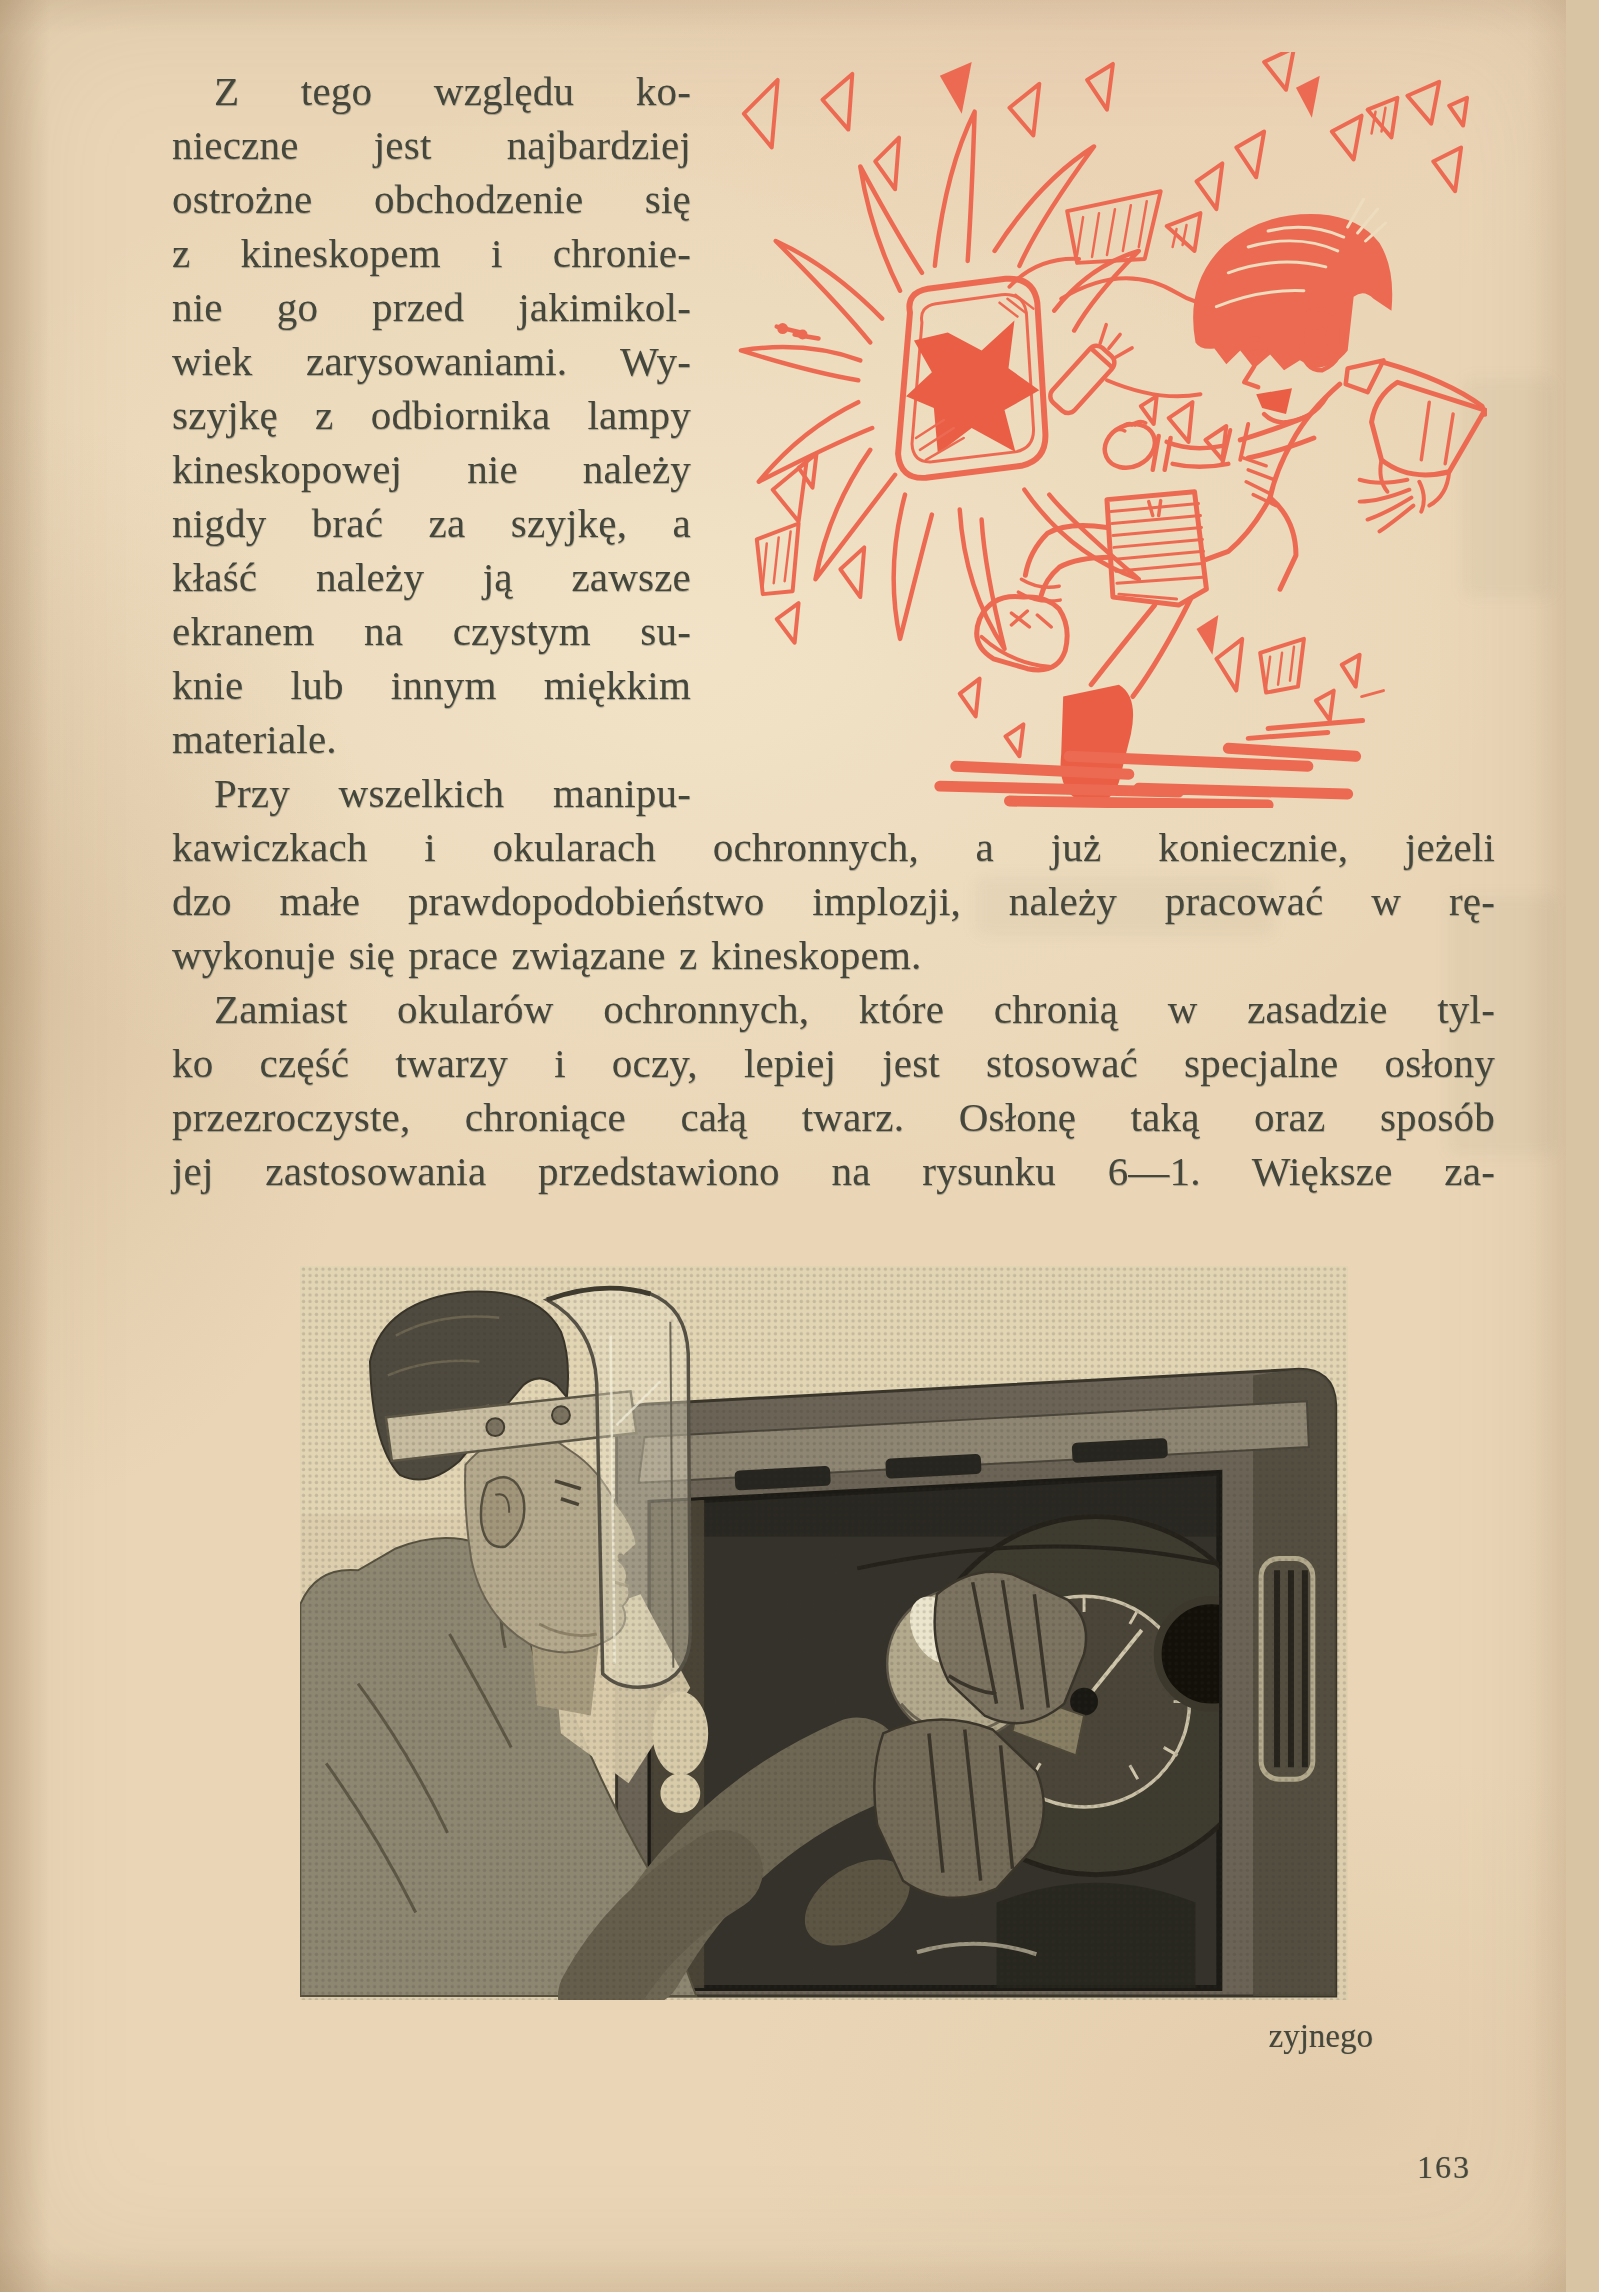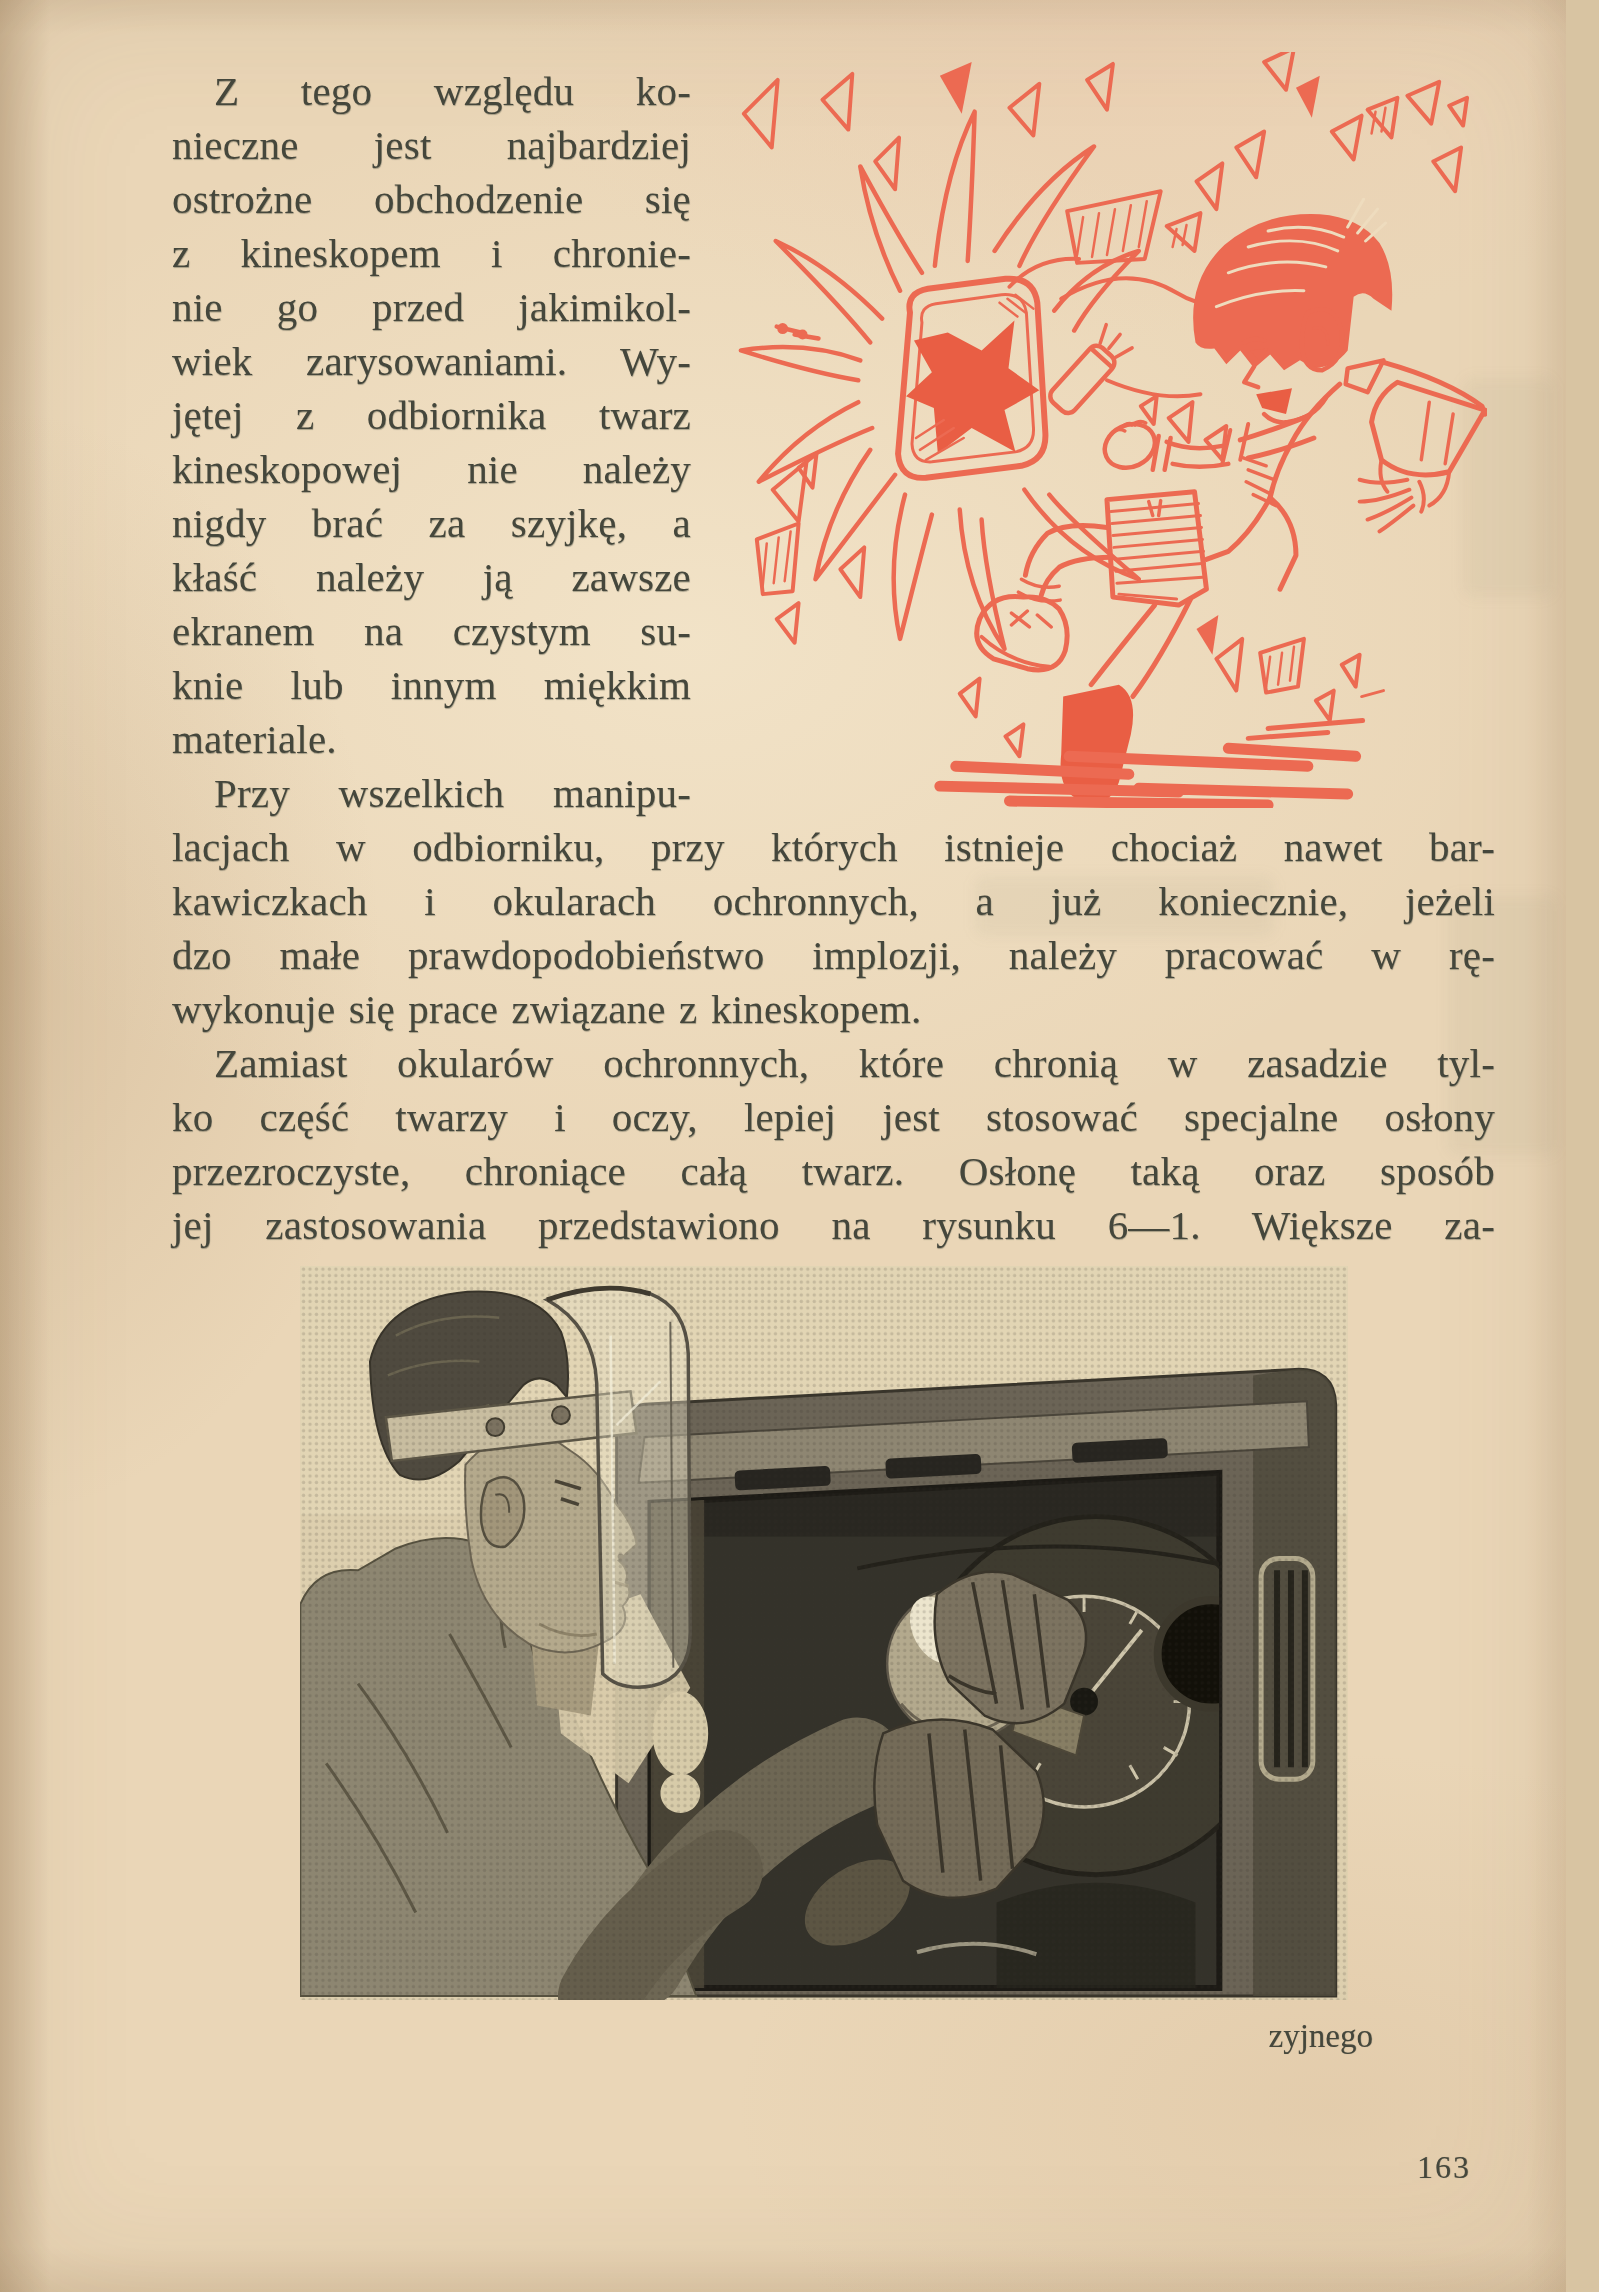--- a/index.html
+++ b/index.html
@@ -216,29 +216,28 @@
     </svg>
   </div>
 
   <div class="text-flow">
     <div class="line narrow indent">Z tego względu ko-</div>
     <div class="line narrow">nieczne jest najbardziej</div>
     <div class="line narrow">ostrożne obchodzenie się</div>
     <div class="line narrow">z kineskopem i chronie-</div>
     <div class="line narrow">nie go przed jakimikol-</div>
     <div class="line narrow">wiek zarysowaniami. Wy-</div>
-    <div class="line narrow">jętej z odbiornika twarz</div>
+    <div class="line narrow">szyjkę z odbiornika lampy</div>
     <div class="line narrow">kineskopowej nie należy</div>
     <div class="line narrow">nigdy brać za szyjkę, a</div>
     <div class="line narrow">kłaść należy ją zawsze</div>
     <div class="line narrow">ekranem na czystym su-</div>
     <div class="line narrow">knie lub innym miękkim</div>
     <div class="line narrow end">materiale.</div>
     <div class="line narrow indent">Przy wszelkich manipu-</div>
-    <div class="line wide">lacjach w odbiorniku, przy których istnieje chociaż nawet bar-</div>
     <div class="line wide">kawiczkach i okularach ochronnych, a już koniecznie, jeżeli</div>
     <div class="line wide">dzo małe prawdopodobieństwo implozji, należy pracować w rę-</div>
     <div class="line wide end">wykonuje się prace związane z kineskopem.</div>
     <div class="line wide indent">Zamiast okularów ochronnych, które chronią w zasadzie tyl-</div>
     <div class="line wide">ko część twarzy i oczy, lepiej jest stosować specjalne osłony</div>
     <div class="line wide">przezroczyste, chroniące całą twarz. Osłonę taką oraz sposób</div>
     <div class="line wide">jej zastosowania przedstawiono na rysunku 6—1. Większe za-</div>
   </div>
 
   <div class="fig-photo">

